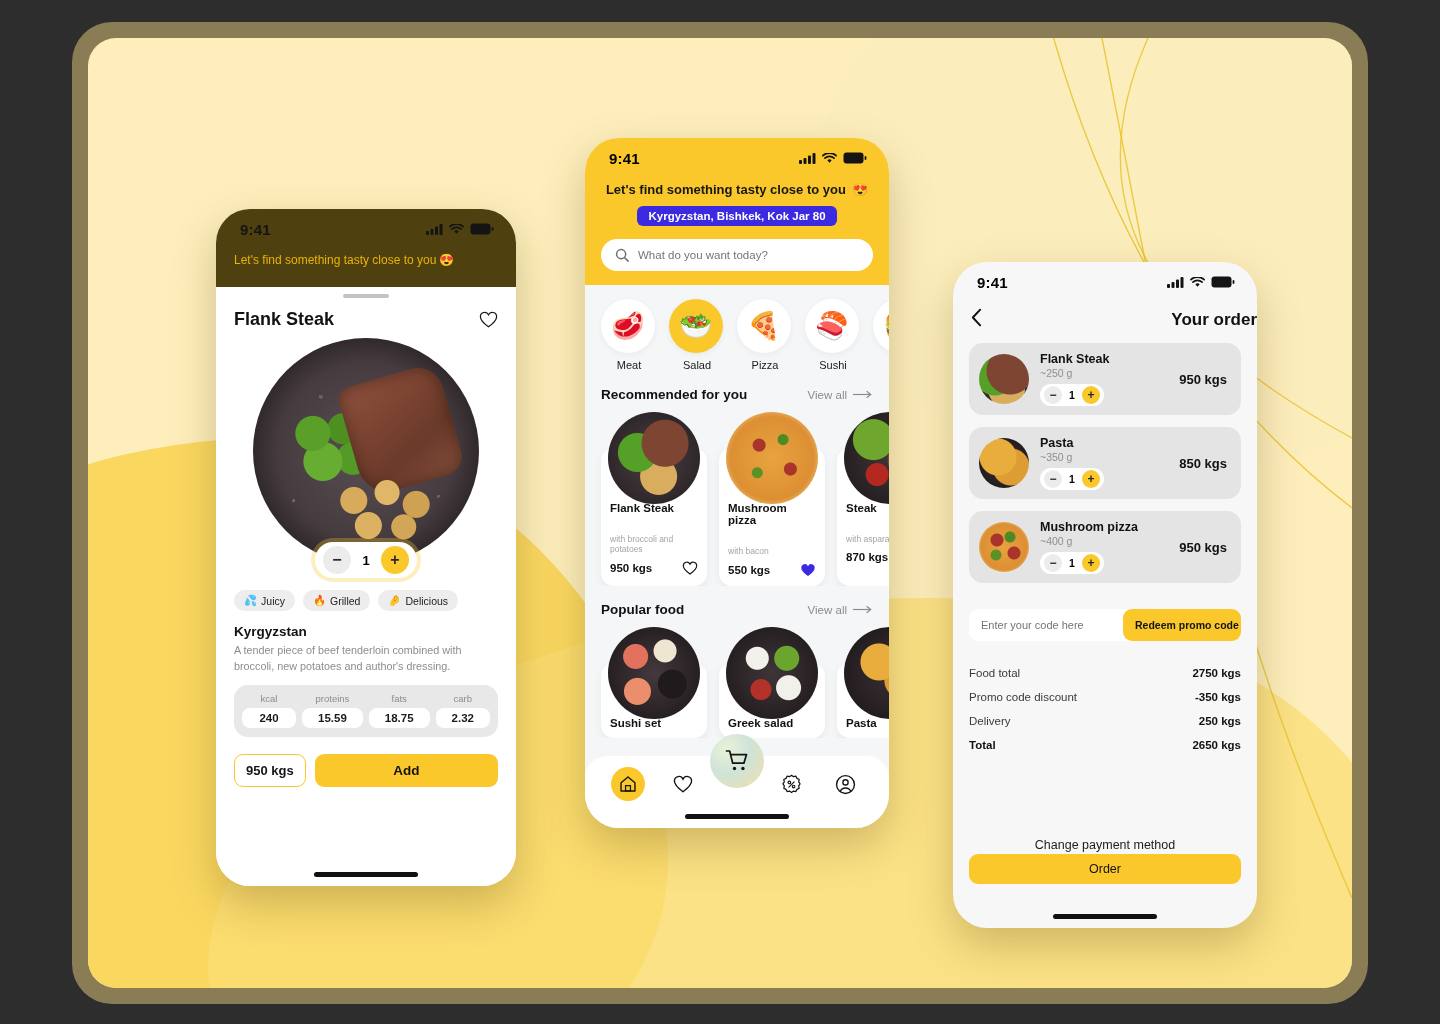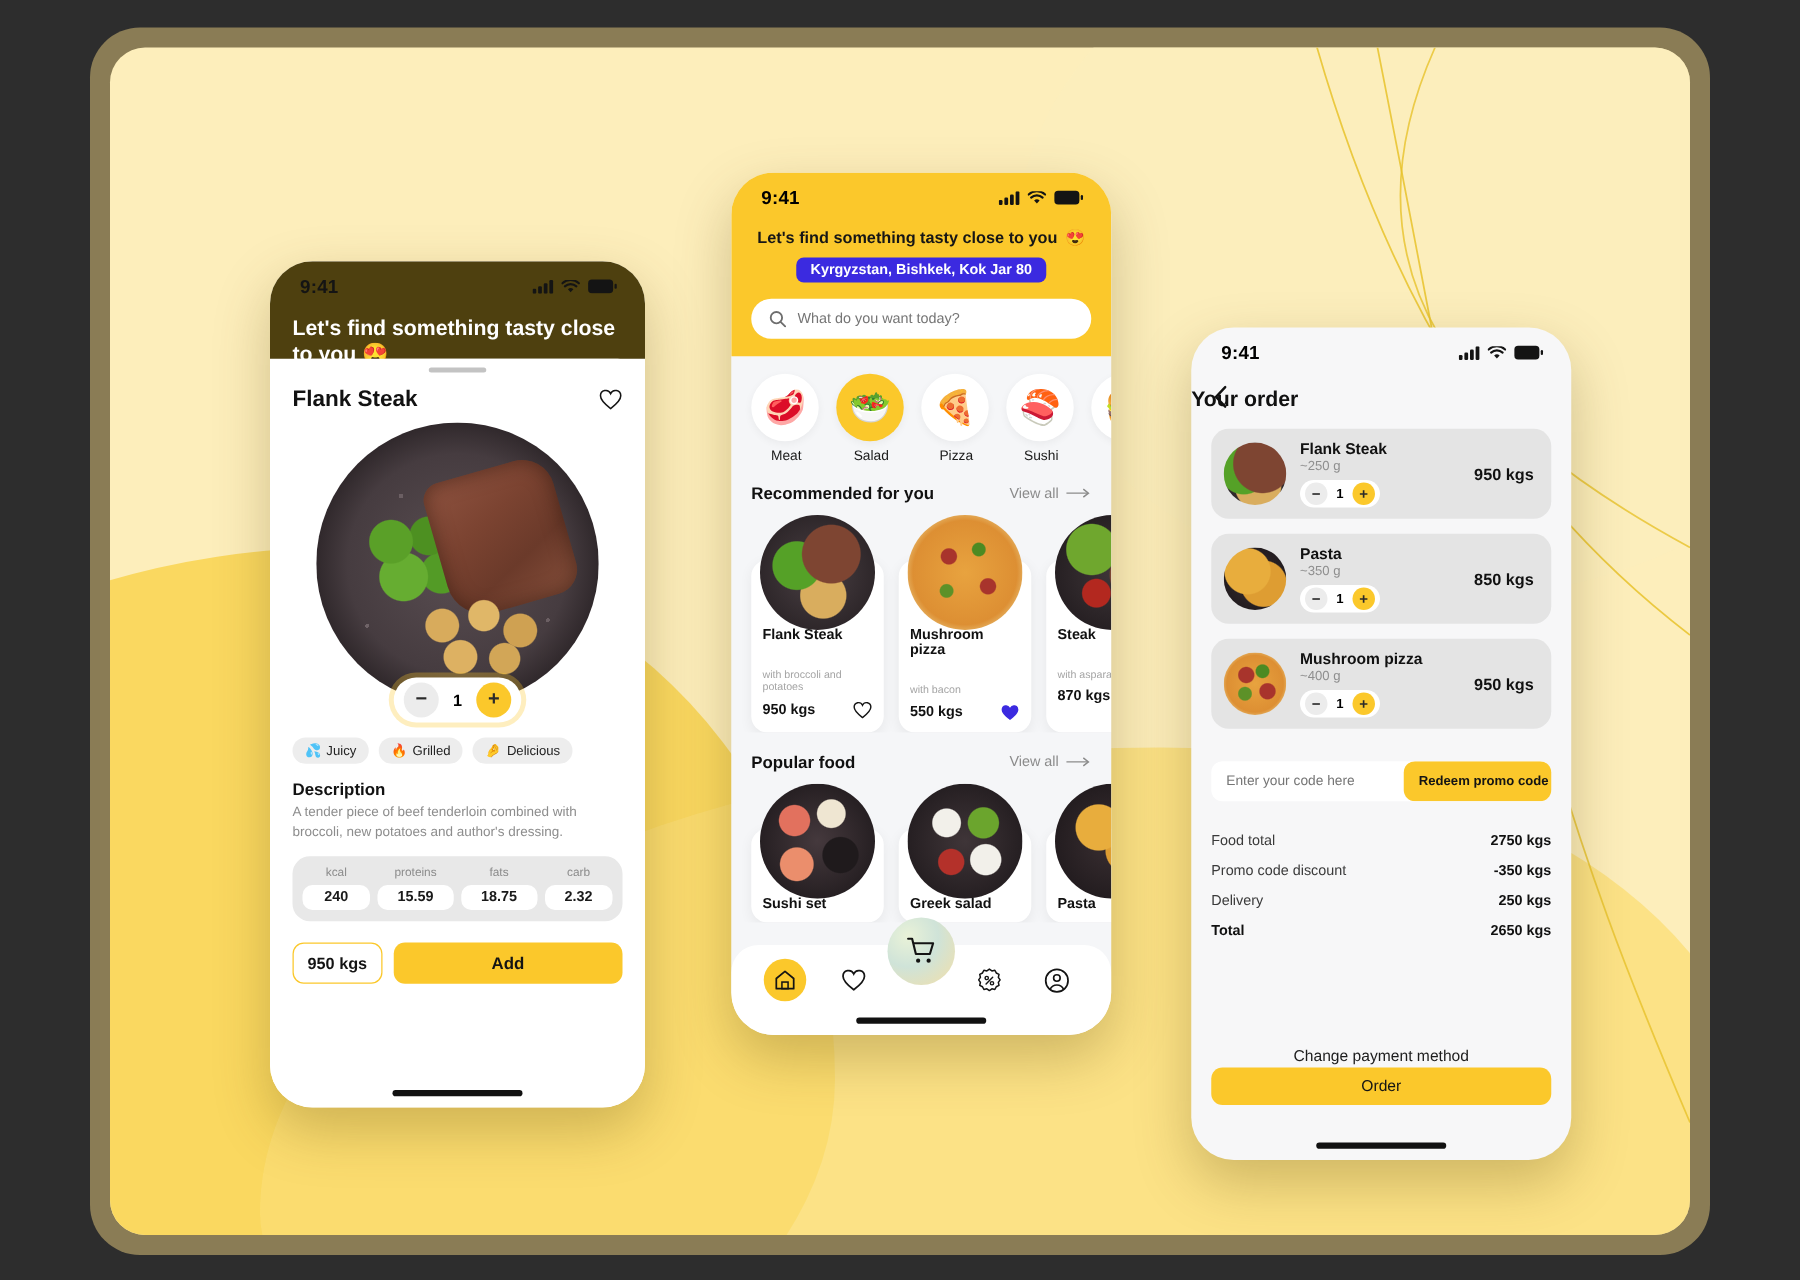--- a/index.html
+++ b/index.html
@@ -65,21 +65,21 @@
   }
 
   
   #phone1 { left: 128px; top: 171px; width: 300px; height: 677px; background: #fff; }
   #p1-dim {
     position: absolute; inset: 0 0 auto 0; height: 78px;
     background: #4e400f; color: #1a1a1a;
   }
   #p1-dim .statusbar { color: #141414; }
   #p1-greet {
-    padding: 4px 18px 0; font-size: 17px; font-weight: 700; color: #ffffff;
+    padding: 4px 18px 0; font-size: 12px; font-weight: 400; color: #eab308;
   }
   #p1-sheet {
     position: absolute; left: 0; right: 0; top: 78px; bottom: 0;
     background: #fff; border-radius: 22px 22px 0 0;
   }
   #p1-handle {
     width: 46px; height: 4px; background: #c3c3c3; border-radius: 3px;
     margin: 7px auto 0;
   }
   #p1-titlerow {
@@ -288,21 +288,21 @@
     display: flex; align-items: center; justify-content: center;
   }
 
   
   #phone3 { left: 865px; top: 224px; width: 304px; height: 666px; background: #f7f7f8; }
   #p3-head {
     display: flex; align-items: center; padding: 6px 18px 0; position: relative;
   }
   #p3-back { font-size: 22px; color: #111; cursor: pointer; line-height: 1; }
   #p3-title {
-    position: absolute; left: 0; right: 0; text-align: left;
+    position: absolute; left: 0; right: 0; text-align: right;
     font-size: 17px; font-weight: 700; color: #111; pointer-events: none;
   }
 
   .ord-row {
     margin: 12px 16px 0; background: #e4e4e4; border-radius: 14px;
     display: flex; align-items: center; gap: 11px; padding: 9px 14px 9px 10px;
   }
   .ord-img { width: 50px; height: 50px; border-radius: 50%; flex: 0 0 50px; }
   .ord-mid { flex: 1; min-width: 0; }
   .ord-name { font-size: 12.5px; font-weight: 700; color: #111; }
@@ -420,21 +420,21 @@
           <span class="tag">
             <span>🔥</span>
             <span>Grilled</span>
           </span>
           <span class="tag">
             <span>🤌</span>
             <span>Delicious</span>
           </span>
         </div>
 
-        <div id="p1-desc-h">Description</div>
+        <div id="p1-desc-h">Kyrgyzstan</div>
         <div id="p1-desc">A tender piece of beef tenderloin combined with broccoli, new potatoes and author's dressing.</div>
 
         <div id="p1-nutri">
           <div class="nut">
             <div class="nut-l">kcal</div>
             <div class="nut-v">240</div>
           </div>
           <div class="nut">
             <div class="nut-l">proteins</div>
             <div class="nut-v">15.59</div>

